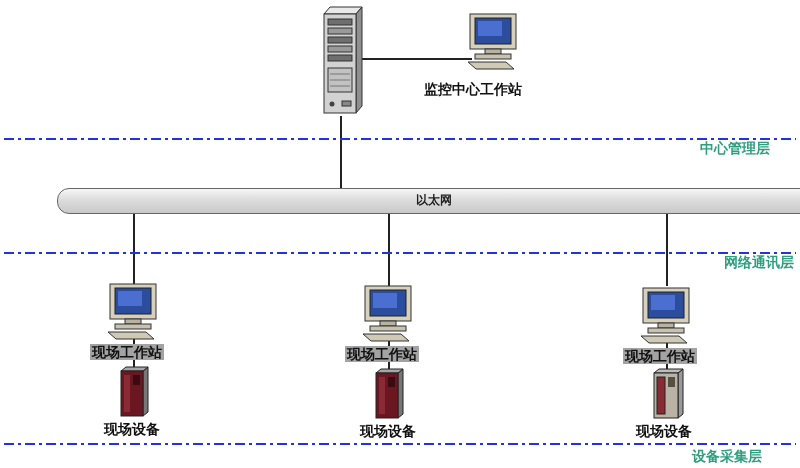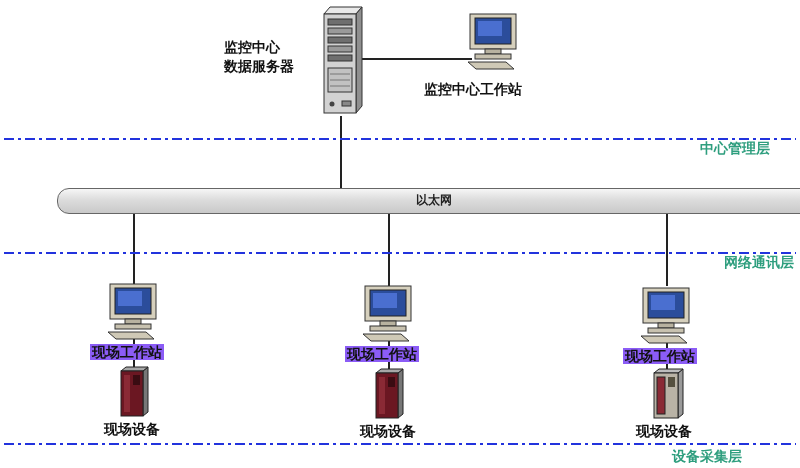--- a/index.html
+++ b/index.html
@@ -15,21 +15,21 @@
   }
   .vline{position:absolute;width:2px;background:#222;}
   .hline{position:absolute;height:2px;background:#222;}
   .ethernet{
     position:absolute;left:10px;top:188px;width:778px;height:24px;
     background:linear-gradient(#f6f6f6,#dcdcdc 45%,#c9c9c9);
     border:1px solid #666;border-radius:12px;margin-left:47px;
   }
   .ethernet-label{position:absolute;left:358px;top:3px;font-size:12px;font-weight:bold;color:#222;}
   .icon{position:absolute;}
-  .ws-label-bg{background:#8b5cf6;padding:0 2px;}
+  .ws-label-bg{background:#a3a3a3;padding:0 2px;}
 </style>
 </head>
 <body>
 
 <div class="canvas">
 
   <div class="hline" style="left:362px;top:58px;width:110px;"></div>
   <div class="vline" style="left:340px;top:116px;height:74px;"></div>
   <div class="vline" style="left:133px;top:212px;height:74px;"></div>
   <div class="vline" style="left:388px;top:212px;height:74px;"></div>
@@ -37,21 +37,21 @@
   <div class="vline" style="left:133px;top:336px;height:34px;"></div>
   <div class="vline" style="left:388px;top:338px;height:34px;"></div>
   <div class="vline" style="left:666px;top:338px;height:34px;"></div>
 
   <div class="dash-line" style="top:138px;"></div>
   <div class="dash-line" style="top:252px;"></div>
   <div class="dash-line" style="top:443px;"></div>
 
   <div class="layer-label" style="left:700px;top:140px;">中心管理层</div>
   <div class="layer-label" style="left:696px;top:254px;padding-left:28px;">网络通讯层</div>
-  <div class="layer-label" style="left:672px;top:448px;">设备采集层</div>
+  <div class="layer-label" style="left:692px;top:448px;">设备采集层</div>
 
   <div class="ethernet">
     <span class="ethernet-label">以太网</span>
   </div>
 
   <span class="icon" style="left:318px;top:6px;">
     <svg width="48" height="112" viewBox="0 0 48 112">
       <polygon points="6,8 38,8 44,1 12,1" fill="#e9e9e9" stroke="#333"></polygon>
       <polygon points="38,8 44,1 44,100 38,107" fill="#8f8f8f" stroke="#333"></polygon>
       <rect x="6" y="8" width="32" height="99" fill="#d2d2d2" stroke="#333"></rect>
@@ -61,24 +61,20 @@
       <rect x="10" y="40" width="24" height="6" fill="#9a9a9a" stroke="#333"></rect>
       <rect x="10" y="49" width="24" height="6" fill="#6f6f6f" stroke="#333"></rect>
       <rect x="10" y="62" width="24" height="24" fill="#c2c2c2" stroke="#333"></rect>
       <line x1="12" y1="68" x2="32" y2="68" stroke="#777"></line>
       <line x1="12" y1="74" x2="32" y2="74" stroke="#777"></line>
       <line x1="12" y1="80" x2="32" y2="80" stroke="#777"></line>
       <circle cx="14" cy="98" r="2.5" fill="#444"></circle>
       <rect x="24" y="95" width="9" height="5" fill="#888" stroke="#333"></rect>
     </svg>
   </span>
-  <div class="label" style="left:224px;top:38px;text-align:left;">
-    <span>监控中心</span><br>
-    <span>数据服务器</span>
-  </div>
 
   <span class="icon" style="left:462px;top:12px;">
     <svg width="64" height="60" viewBox="0 0 64 60">
       <rect x="8" y="2" width="46" height="35" fill="#d6d0bd" stroke="#333"></rect>
       <rect x="13" y="6" width="36" height="26" fill="#2b4d9b" stroke="#222"></rect>
       <rect x="16" y="9" width="24" height="15" fill="#4a6fd0"></rect>
       <rect x="23" y="37" width="16" height="5" fill="#b8b2a0" stroke="#333"></rect>
       <rect x="13" y="42" width="36" height="5" fill="#c8c2b0" stroke="#333"></rect>
       <polygon points="6,50 44,50 52,57 14,57" fill="#cfc9b6" stroke="#333"></polygon>
     </svg>

